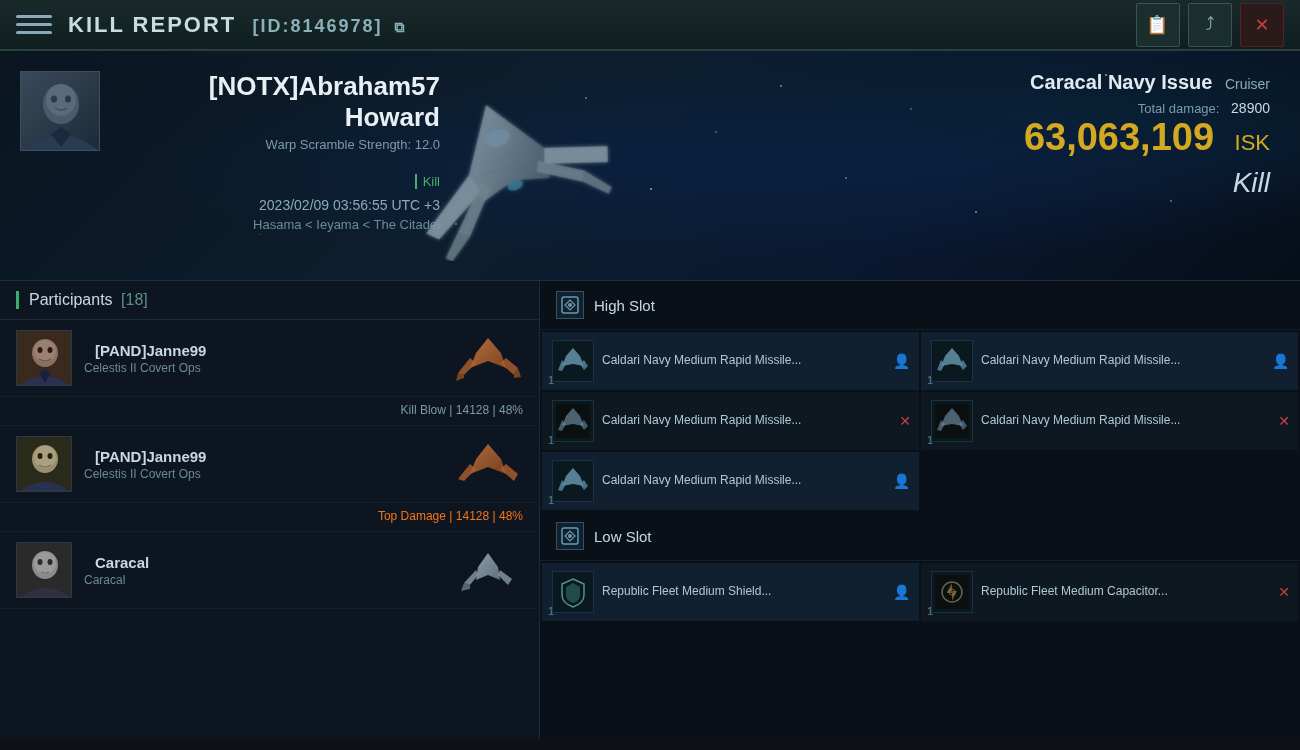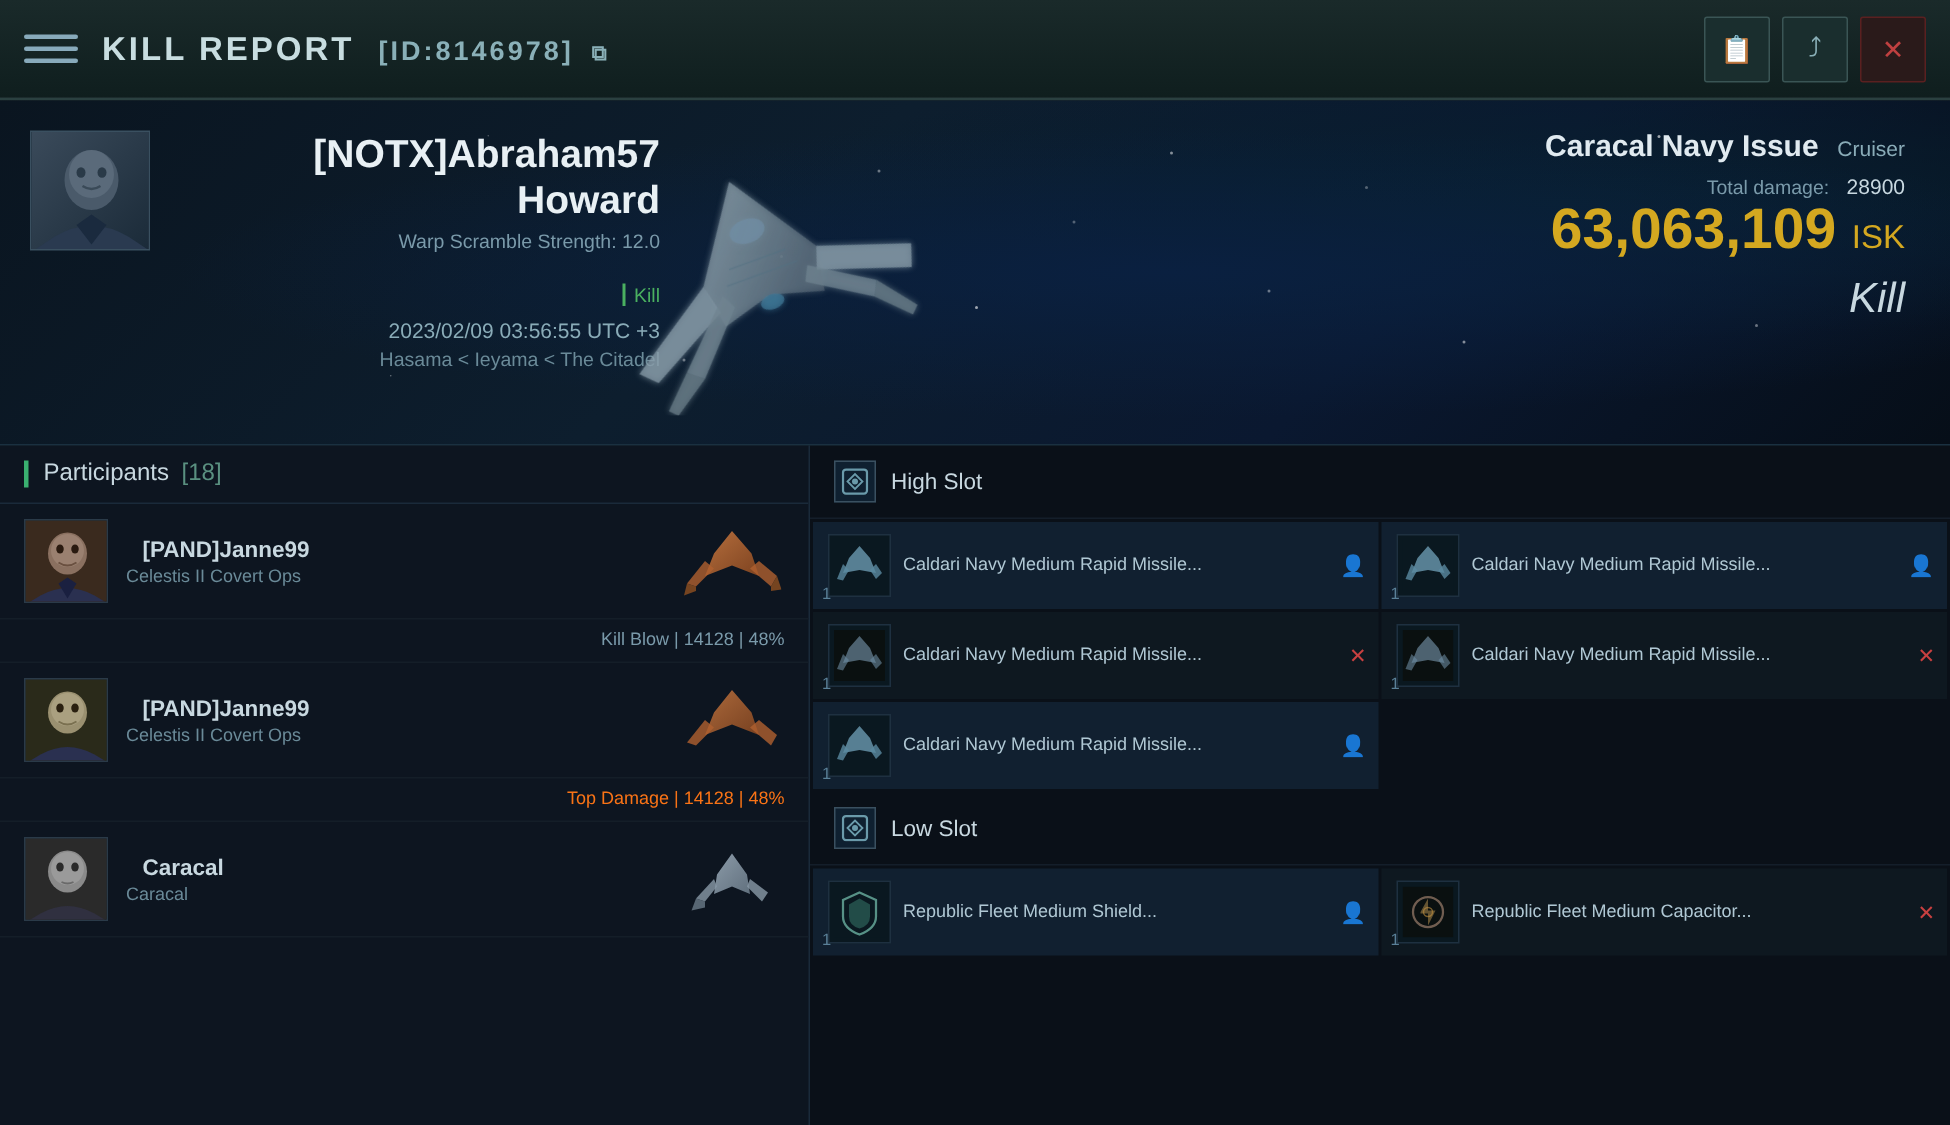--- a/index.html
+++ b/index.html
@@ -11,21 +11,21 @@
       color: #c8d0d8;
       overflow: hidden;
     }
 
     
     .header {
       display: flex;
       align-items: center;
       background: linear-gradient(180deg, #1a2a2a 0%, #0f1e1e 100%);
       border-bottom: 2px solid #2a4040;
-      height: 67px;
+      height: 51px;
       padding: 16px 16px;
       position: relative;
     }
     .header-menu-icon {
       width: 36px;
       height: 36px;
       display: flex;
       flex-direction: column;
       justify-content: center;
       gap: 5px;
@@ -175,21 +175,21 @@
     }
     .isk-value {
       font-size: 38px;
       font-weight: bold;
       color: #d4a820;
       margin-top: 4px;
     }
     .isk-label {
       font-size: 22px;
       color: #d4a820;
-      margin-left: 6px;
+      margin-left: 16px;
     }
     .kill-result {
       font-size: 28px;
       color: #c8d8e0;
       margin-top: 8px;
       font-style: italic;
     }
 
     
     .main-content {

